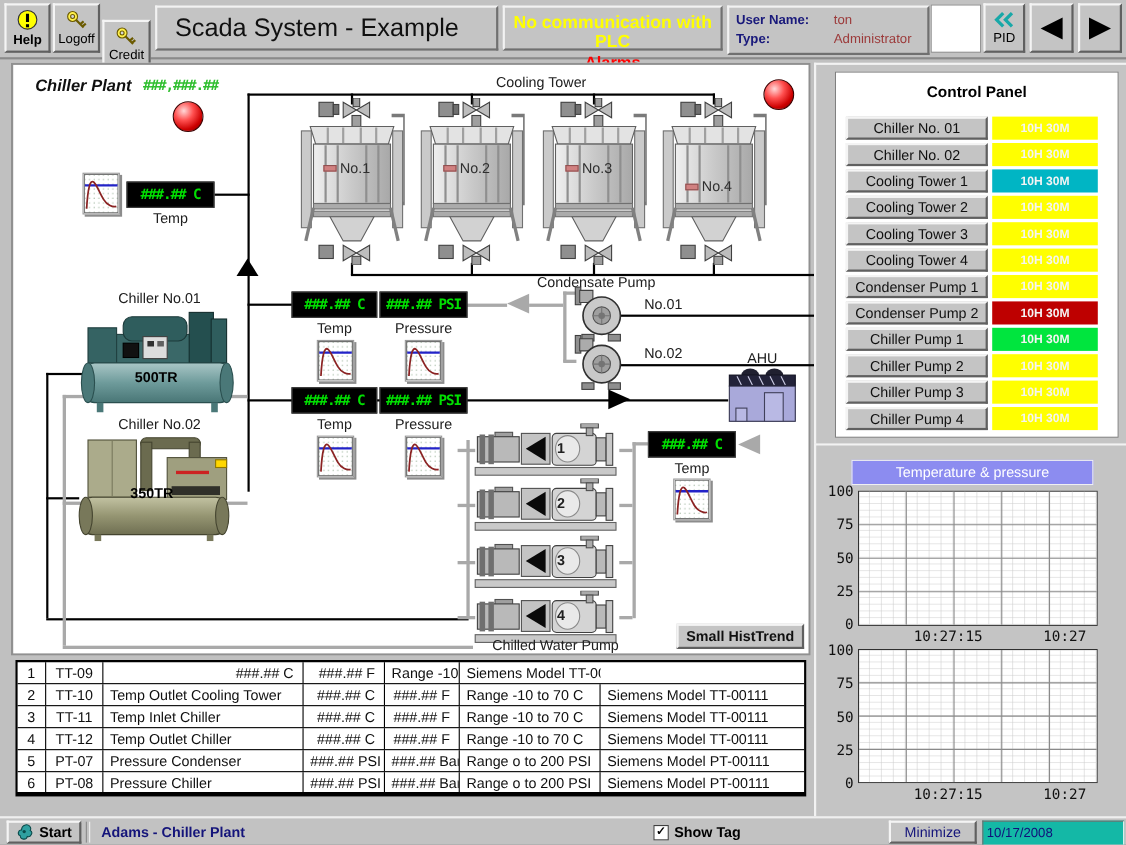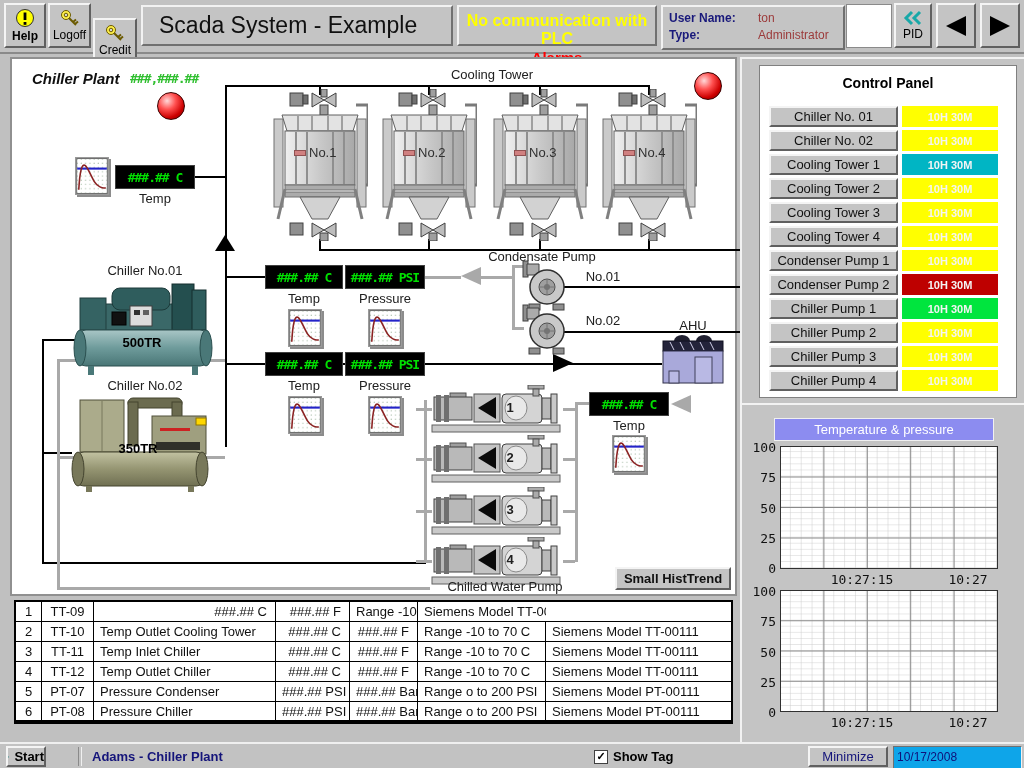--- a/index.html
+++ b/index.html
@@ -2,21 +2,21 @@
 <html><head>
 <meta charset="utf-8">
 <style>
   html,body{margin:0;padding:0;background:#7F7F7F;}
   #root{position:relative;width:1024px;height:768px;background:#C0C0C0;
         font-family:"Liberation Sans",sans-serif;overflow:hidden;}
   .abs{position:absolute;}
   .c{text-align:center;}
   .raised{background:#C4C4C4;border-top:2px solid #F2F2F2;border-left:2px solid #F2F2F2;
           border-right:2px solid #707070;border-bottom:2px solid #707070;}
-  .sunken{background:#0ea5e9;border-top:2px solid #707070;border-left:2px solid #707070;
+  .sunken{background:#14b8a6;border-top:2px solid #707070;border-left:2px solid #707070;
           border-right:2px solid #F2F2F2;border-bottom:2px solid #F2F2F2;}
   .btn{background:#C4C4C4;border-top:2px solid #F4F4F4;border-left:2px solid #F4F4F4;
        border-right:2px solid #606060;border-bottom:2px solid #606060;cursor:default;
        display:flex;align-items:center;justify-content:center;box-sizing:border-box;}
   
   #header{left:0;top:0;width:1024px;height:52px;background:#C2C2C2;border-bottom:2px solid #8A8A8A;}
   .toolbtn{flex-direction:column;gap:1px;font-size:11px;color:#000;}
   .toolbtn .lbl{font-size:12px;}
   #title-box{display:flex;align-items:center;font-size:23px;color:#101010;padding-left:16px;box-sizing:border-box;}
   #alarm-box{box-sizing:border-box;padding-top:5px;}
@@ -302,21 +302,21 @@
         <span>No.1</span>
       </div>
     <div class="towerlabel" style="left:391px;top:86px;">
         <b class="tick"></b>
         <span>No.2</span>
       </div>
     <div class="towerlabel" style="left:502px;top:86px;">
         <b class="tick"></b>
         <span>No.3</span>
       </div>
-    <div class="towerlabel" style="left:611px;top:86px;">
+    <div class="towerlabel" style="left:611px;top:103px;">
         <b class="tick"></b>
         <span>No.4</span>
       </div>
 
     <div class="dlabel" style="left:455px;top:190px;width:150px;">Condensate Pump</div>
     <svg class="abs" style="left:509px;top:200px;" width="46" height="52" viewBox="0 0 46 52">
         <use href="#cpumpsym"></use>
       </svg>
     <svg class="abs" style="left:509px;top:244px;" width="46" height="52" viewBox="0 0 46 52">
         <use href="#cpumpsym"></use>
@@ -554,21 +554,21 @@
       <div class="tcell ta-c">PT-08</div>
       <div class="tcell">Pressure Chiller</div>
       <div class="tcell ta-r">###.## PSI</div>
       <div class="tcell ta-r">###.## Bar</div>
       <div class="tcell">Range o to 200 PSI</div>
       <div class="tcell">Siemens Model PT-00111</div>
     </div>
   </div>
 
   <div id="statusbar" class="abs">
-    <div class="abs btn" style="left:6px;top:2px;width:40px;height:21px;gap:5px;font-weight:bold;font-size:13px;align-items:center;">
+    <div class="abs btn" style="left:6px;top:2px;width:68px;height:21px;gap:5px;font-weight:bold;font-size:13px;align-items:center;">
       <svg width="16" height="16" viewBox="0 0 16 16">
         <path d="M8 1 C11 0 14 3 12.5 6 C15.5 7.5 13 12.5 9.8 11.5 C9 15 3.5 14.5 3.4 10.8 C0.5 10 1.5 5 4.6 5.6 C4.6 2.6 6.3 1.5 8 1 Z" fill="#2FA0A0" stroke="#0A4A4A"></path>
         <circle cx="7" cy="7" r="1.5" fill="#0A4A4A"></circle>
       </svg>
       <span>Start</span>
     </div>
     <div class="abs" style="left:78px;top:3px;width:2px;height:19px;border-left:1px solid #8A8A8A;border-right:1px solid #F0F0F0;"></div>
     <div id="app-title" class="abs" style="left:92px;top:5px;">Adams - Chiller Plant</div>
     <div class="cb" style="left:594px;top:6px;"></div>
     <div class="abs" style="left:613px;top:5px;font-weight:bold;font-size:13px;color:#000;">Show Tag</div>

